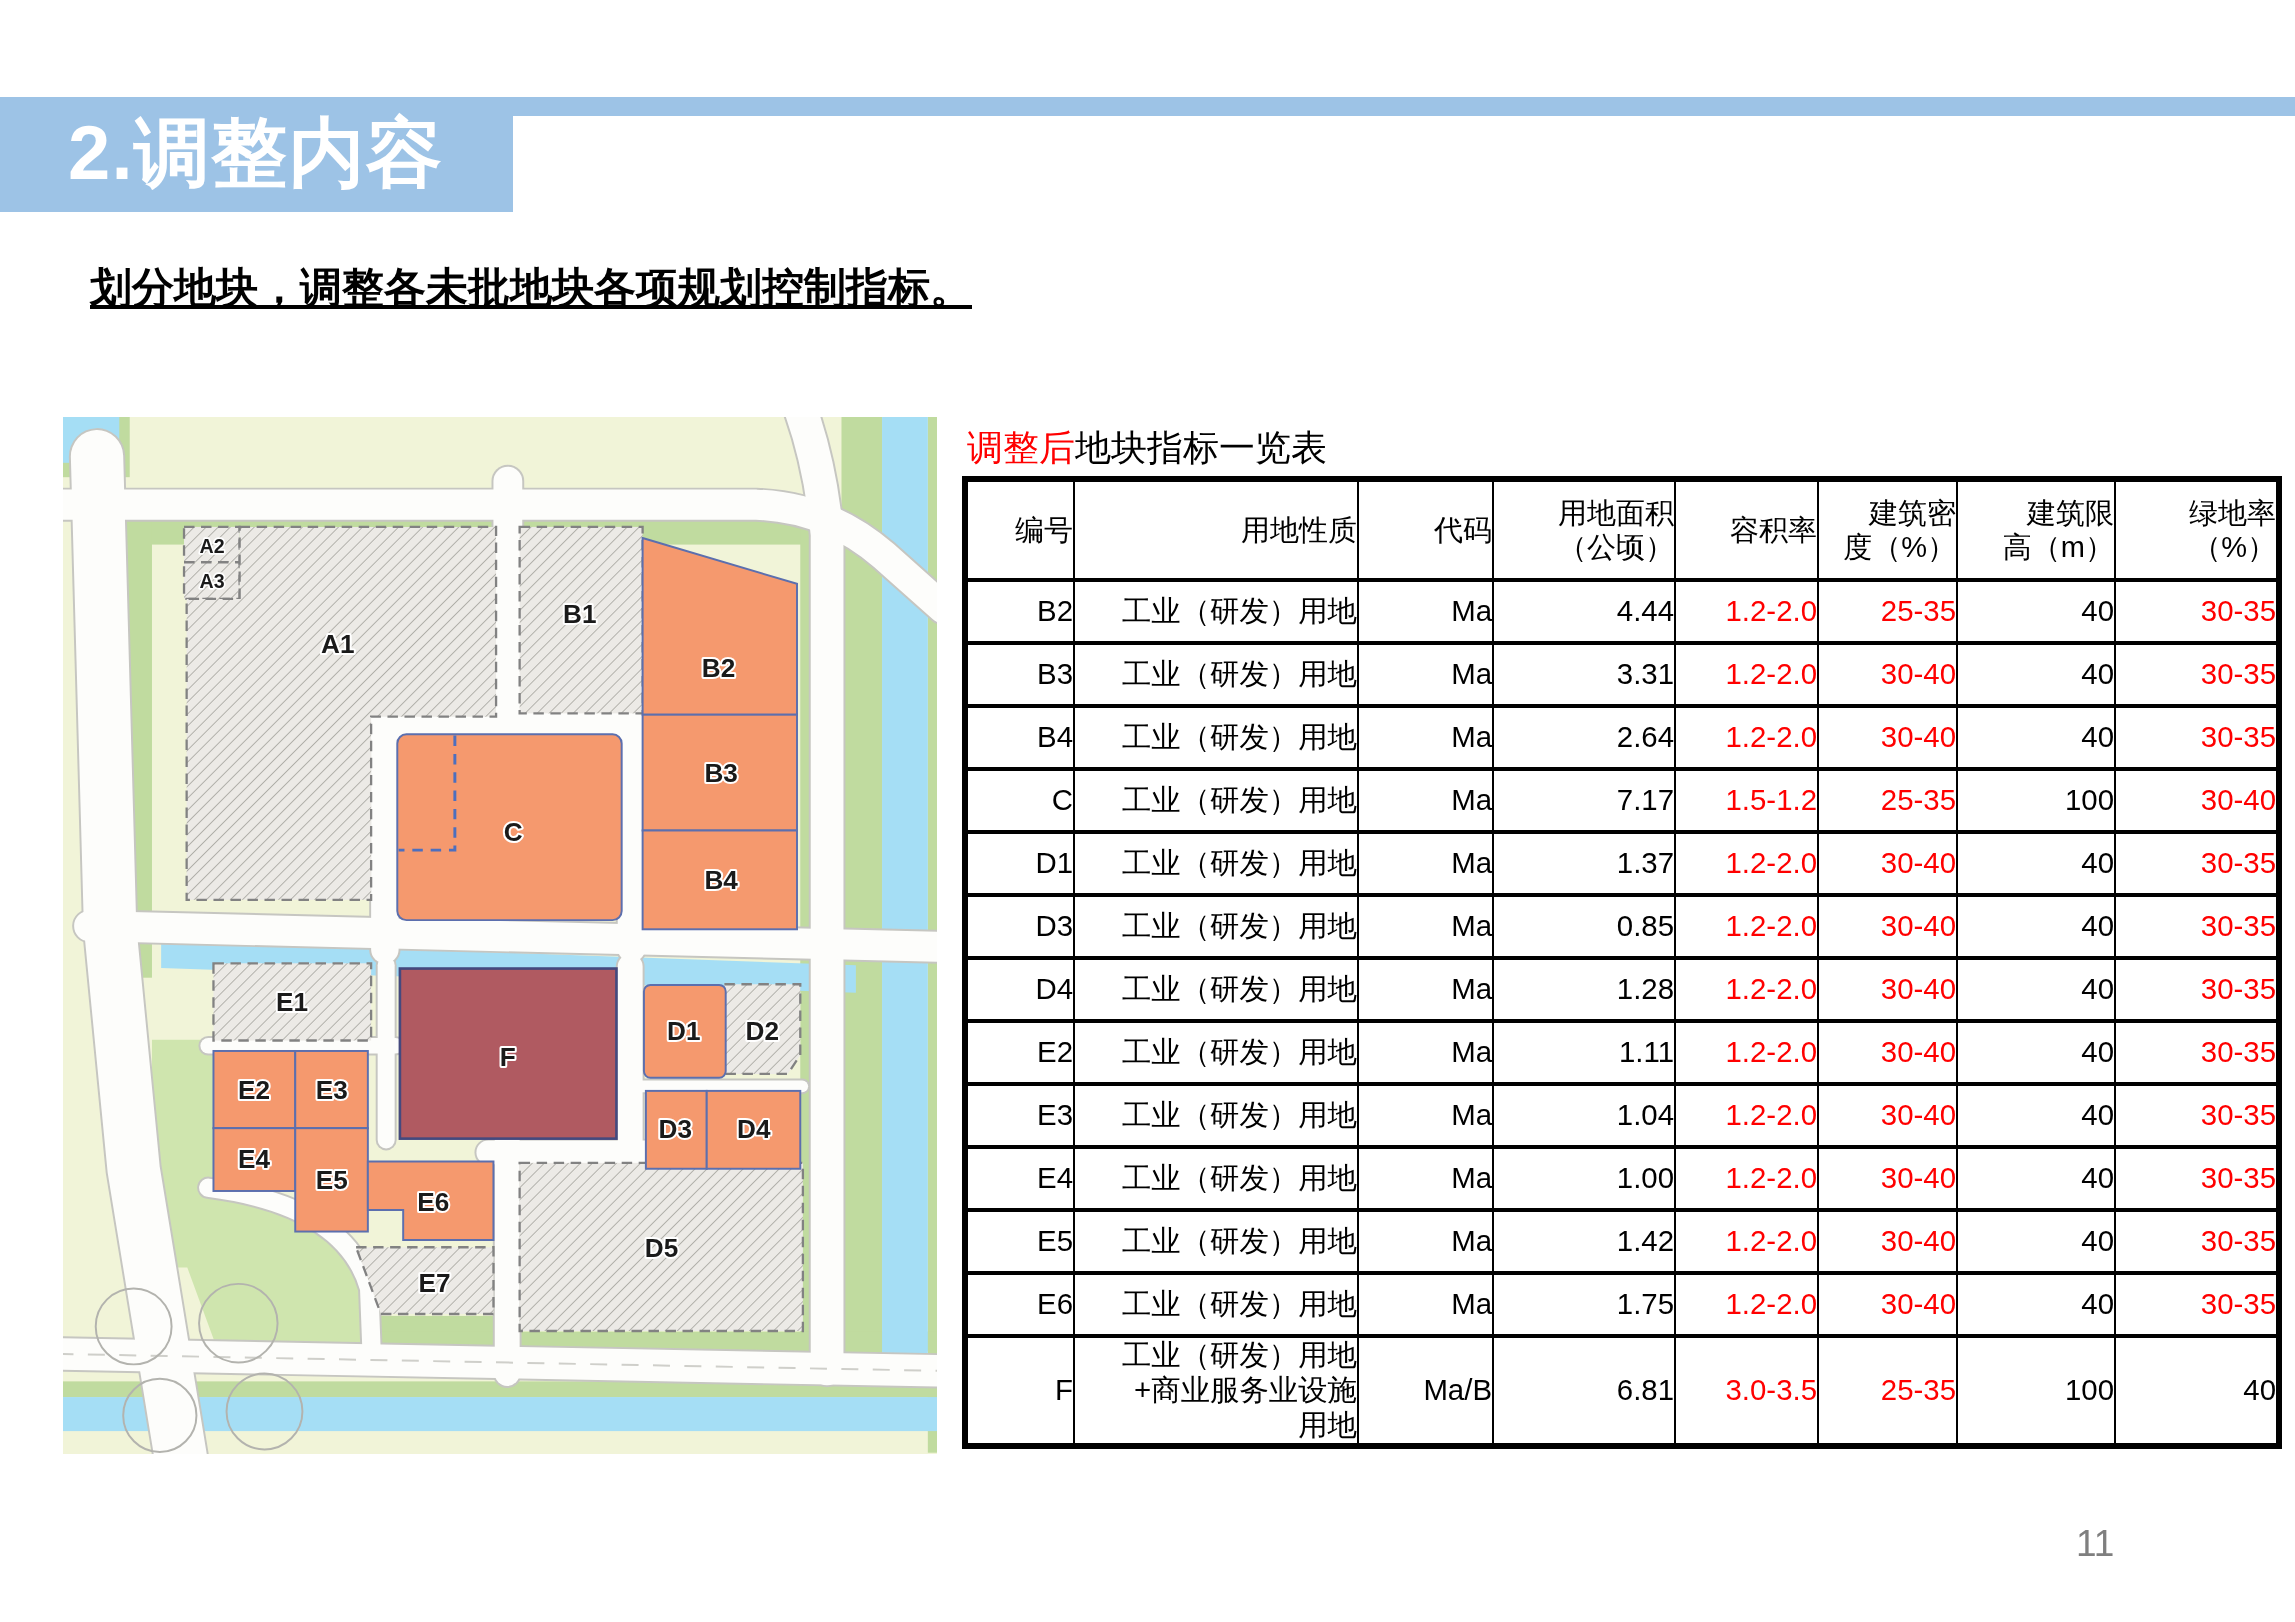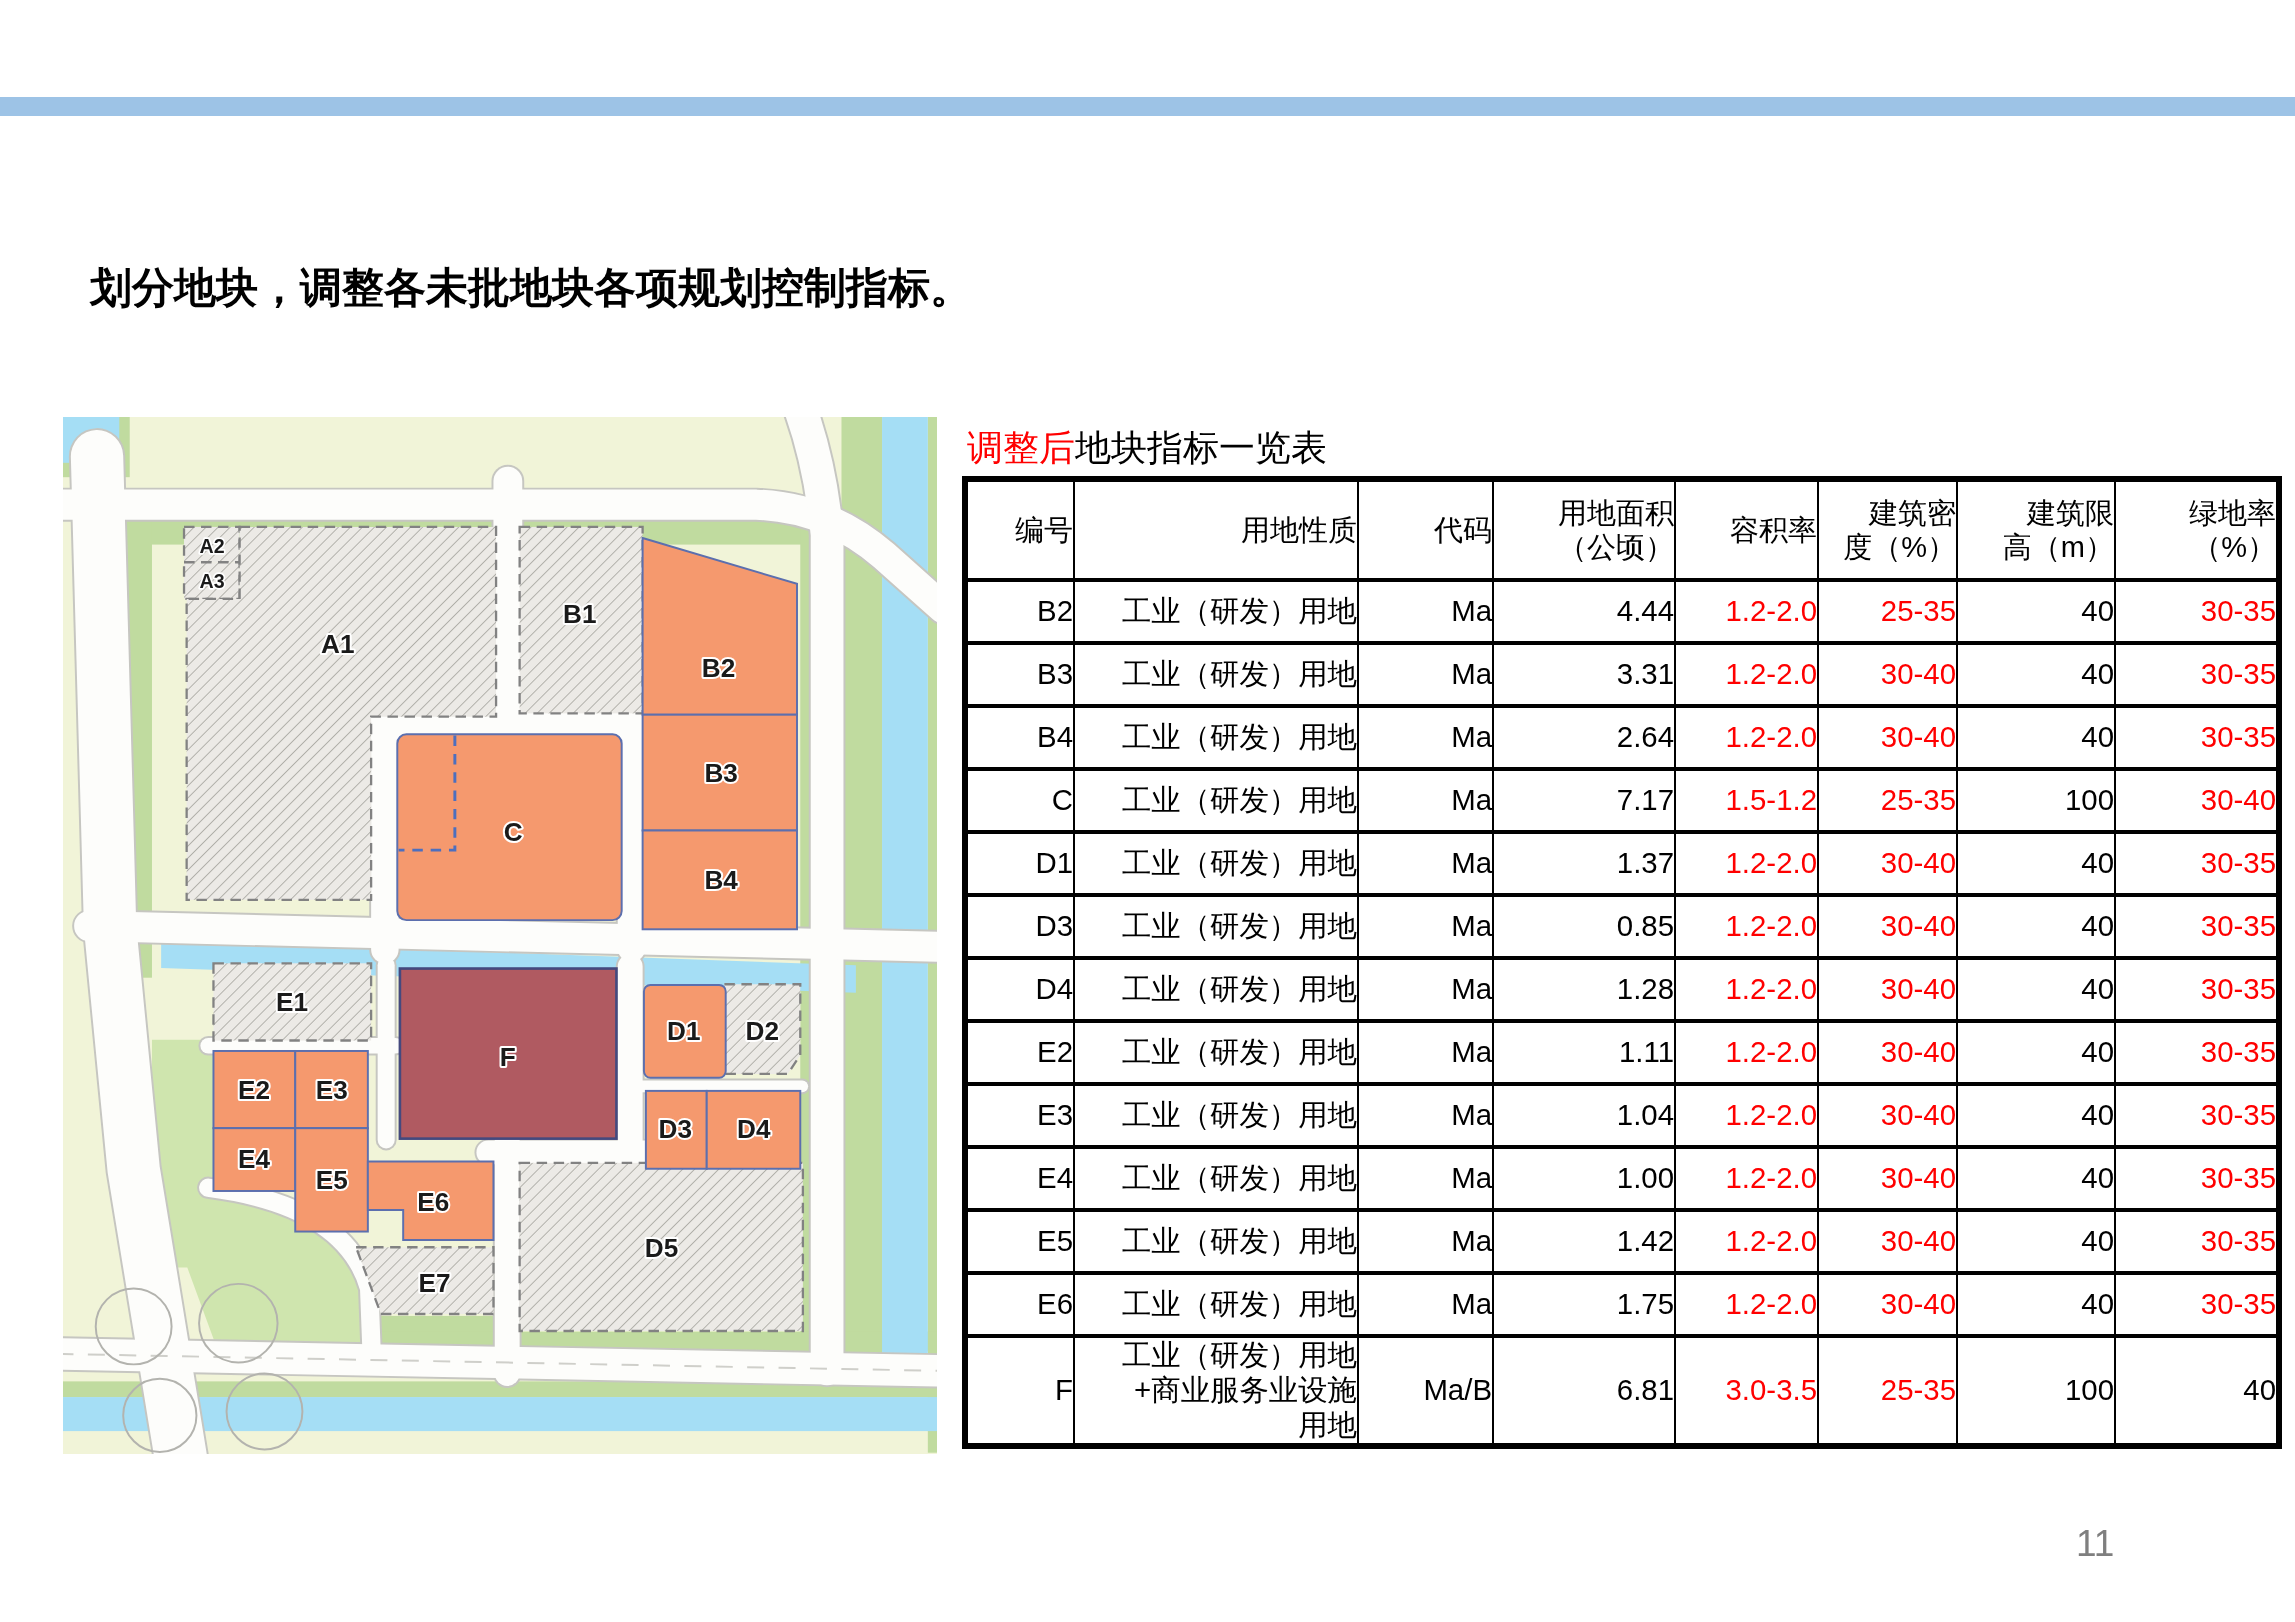--- a/index.html
+++ b/index.html
@@ -5,21 +5,21 @@
   html,body{margin:0;padding:0;background:#fff;}
   .slide{position:relative;width:2295px;height:1623px;background:#ffffff;overflow:hidden;
          font-family:"Liberation Sans","DejaVu Sans",sans-serif;}
 
   
   .strip{position:absolute;left:0;top:97px;width:2295px;height:19px;background:#9dc3e6;}
   .banner{position:absolute;left:0;top:97px;width:513px;height:115px;background:#9dc3e6;
           display:flex;align-items:center;box-sizing:border-box;padding-left:68px;}
   .banner-text{font-size:76px;font-weight:bold;color:#ffffff;letter-spacing:1.3px;white-space:nowrap;}
   .slide-title{position:absolute;top:22px;right:19.6px;font-size:50px;font-weight:bold;color:#000;white-space:nowrap;}
-  .subtitle{position:absolute;left:90px;top:260px;font-size:42px;font-weight:bold;color:#000;white-space:nowrap;}
+  .subtitle{position:absolute;left:90px;top:260px;font-size:42px;font-weight:bold;color:#000;white-space:nowrap;text-decoration:underline;}
 
   
   .map-wrap{position:absolute;left:63px;top:417px;width:874px;height:1037px;}
   .map-wrap svg{display:block;width:100%;height:100%;}
   .hatched{fill:url(#hatch);stroke:#828282;stroke-width:3.5;stroke-dasharray:16 10;}
   .orange{fill:#f5996e;stroke:#5c6fae;stroke-width:3;}
   .plotF{fill:#b05a61;stroke:#44497e;stroke-width:4;}
   .roadC{fill:none;stroke:#c6c6c1;stroke-linecap:round;}
   .roadW{fill:none;stroke:#fdfdfb;stroke-linecap:round;}
   .loop{fill:none;stroke:#b3b3ae;stroke-width:3;}
@@ -44,20 +44,23 @@
   .pre{white-space:pre-line;}
 
   .pagenum{position:absolute;left:2076px;top:1523px;font-size:37px;color:#7f7f7f;}
 </style>
 </head>
 <body>
 
 <div class="slide">
 
   <div class="strip"></div>
+  <div class="banner">
+    <span class="banner-text">2.调整内容</span>
+  </div>
   <div class="subtitle">划分地块，调整各未批地块各项规划控制指标。</div>
 
   <div class="map-wrap">
     <svg viewBox="0 0 1336 1585" preserveAspectRatio="none">
       <defs>
         <pattern id="hatch" patternUnits="userSpaceOnUse" width="13" height="13" patternTransform="rotate(45)">
           <rect width="13" height="13" fill="#eceae6"></rect>
           <line x1="0" y1="0" x2="0" y2="13" stroke="#a9a8a2" stroke-width="2.6"></line>
         </pattern>
       </defs>

